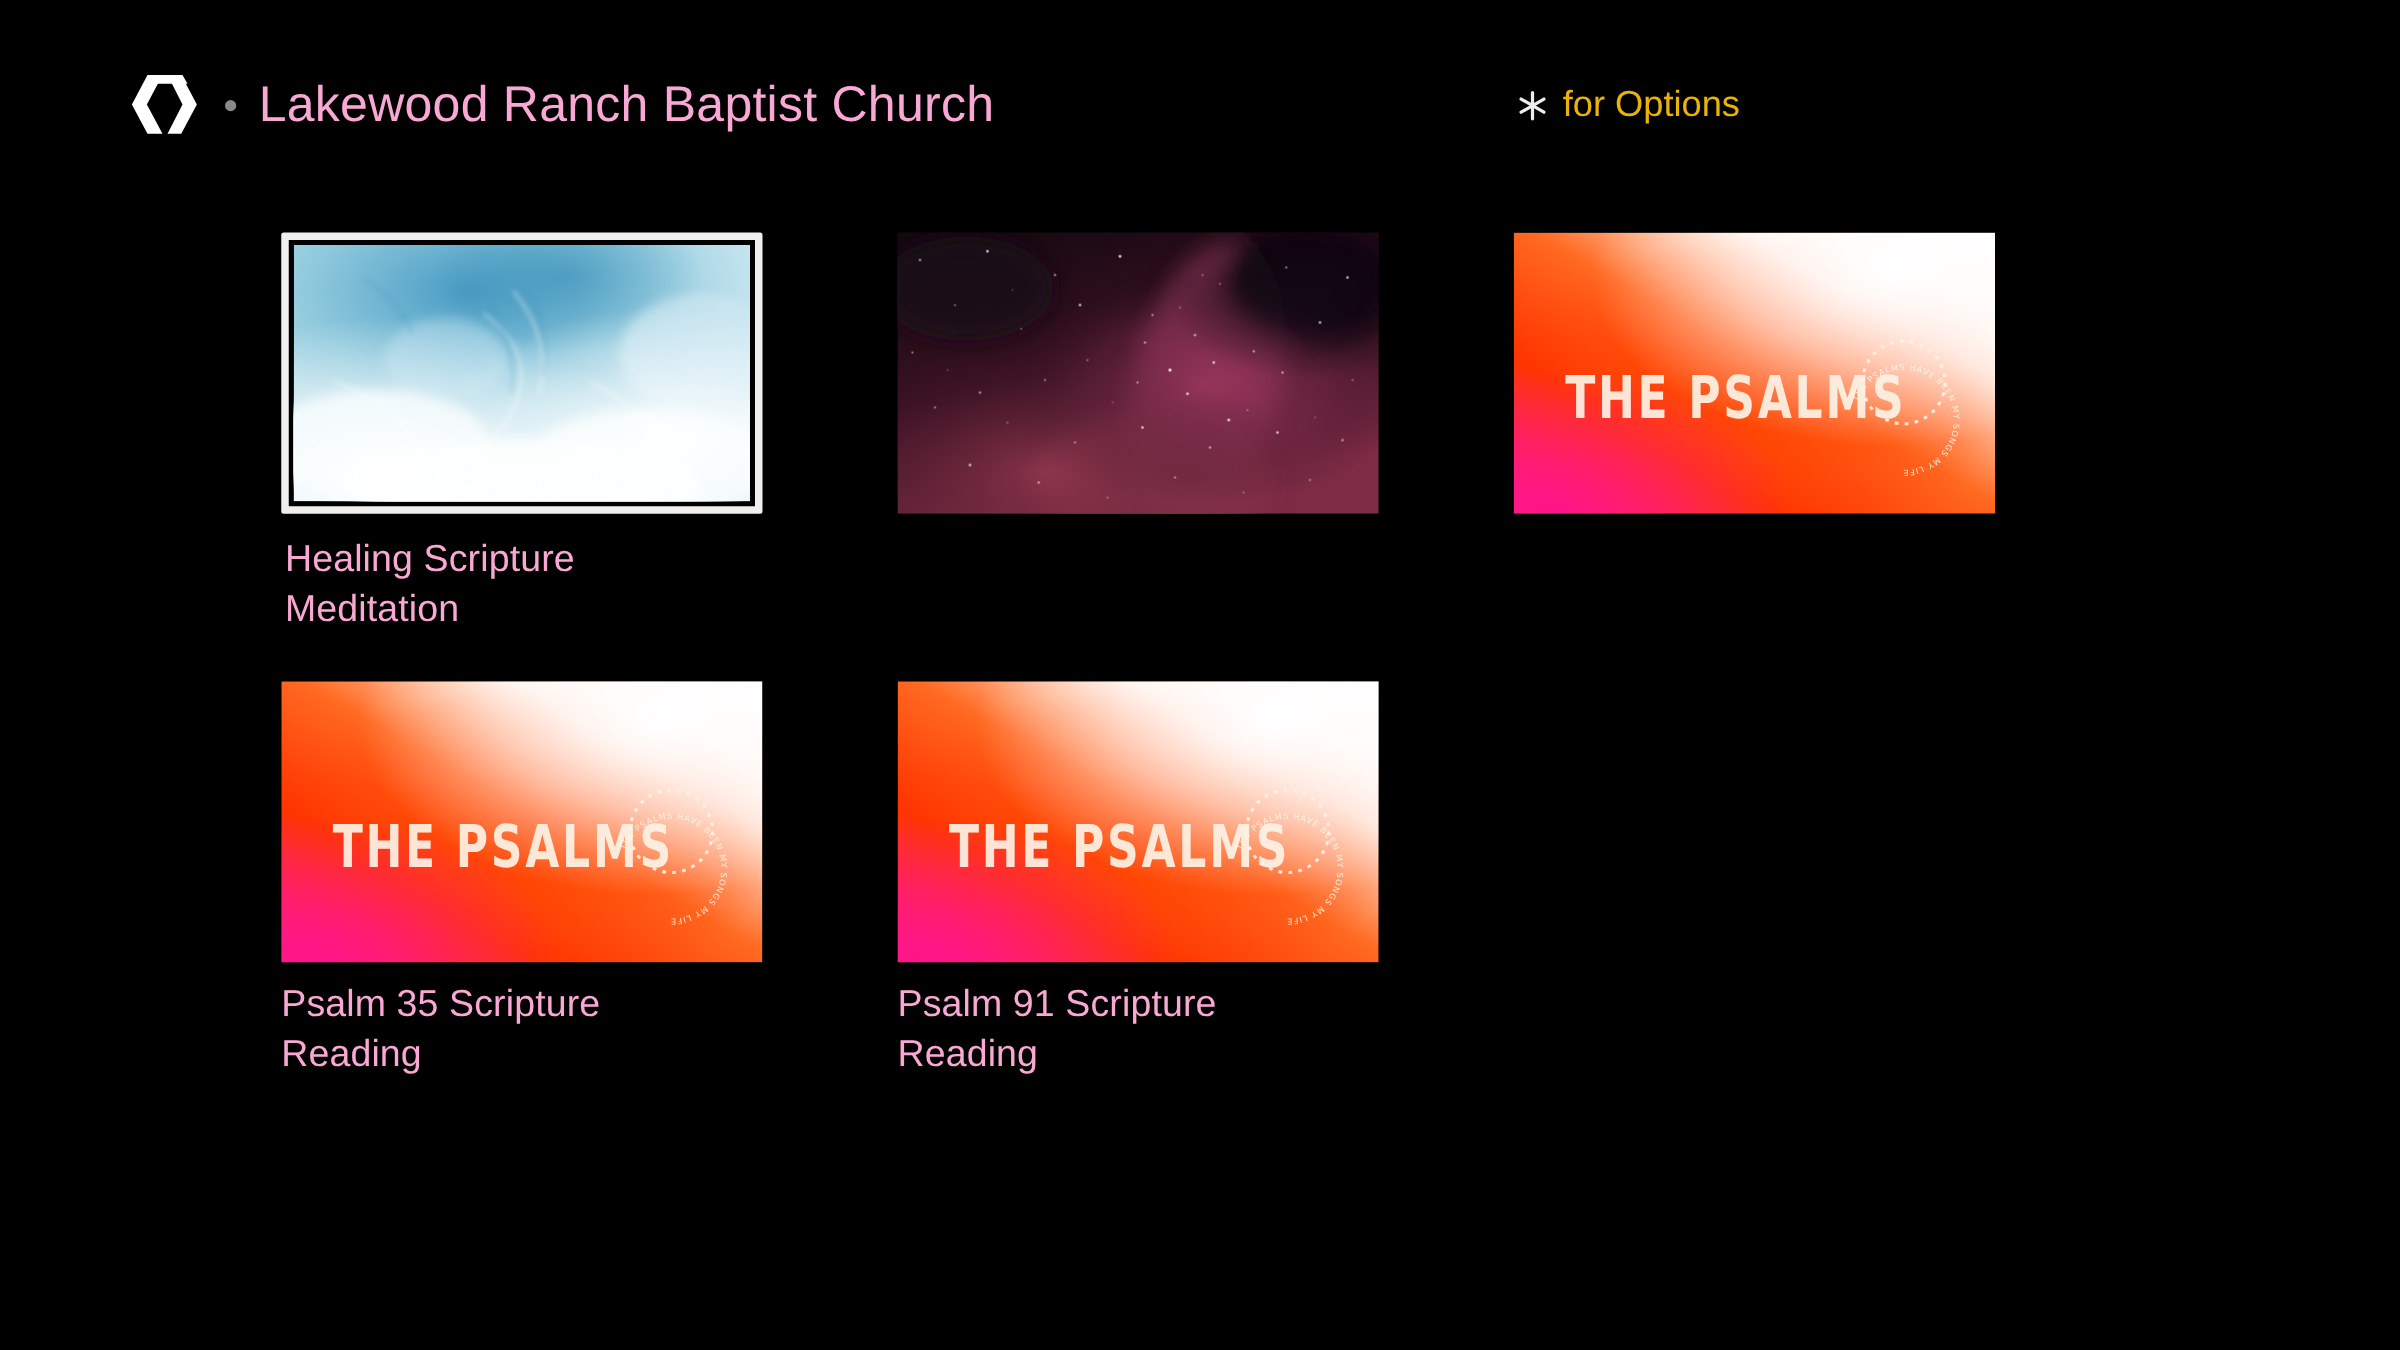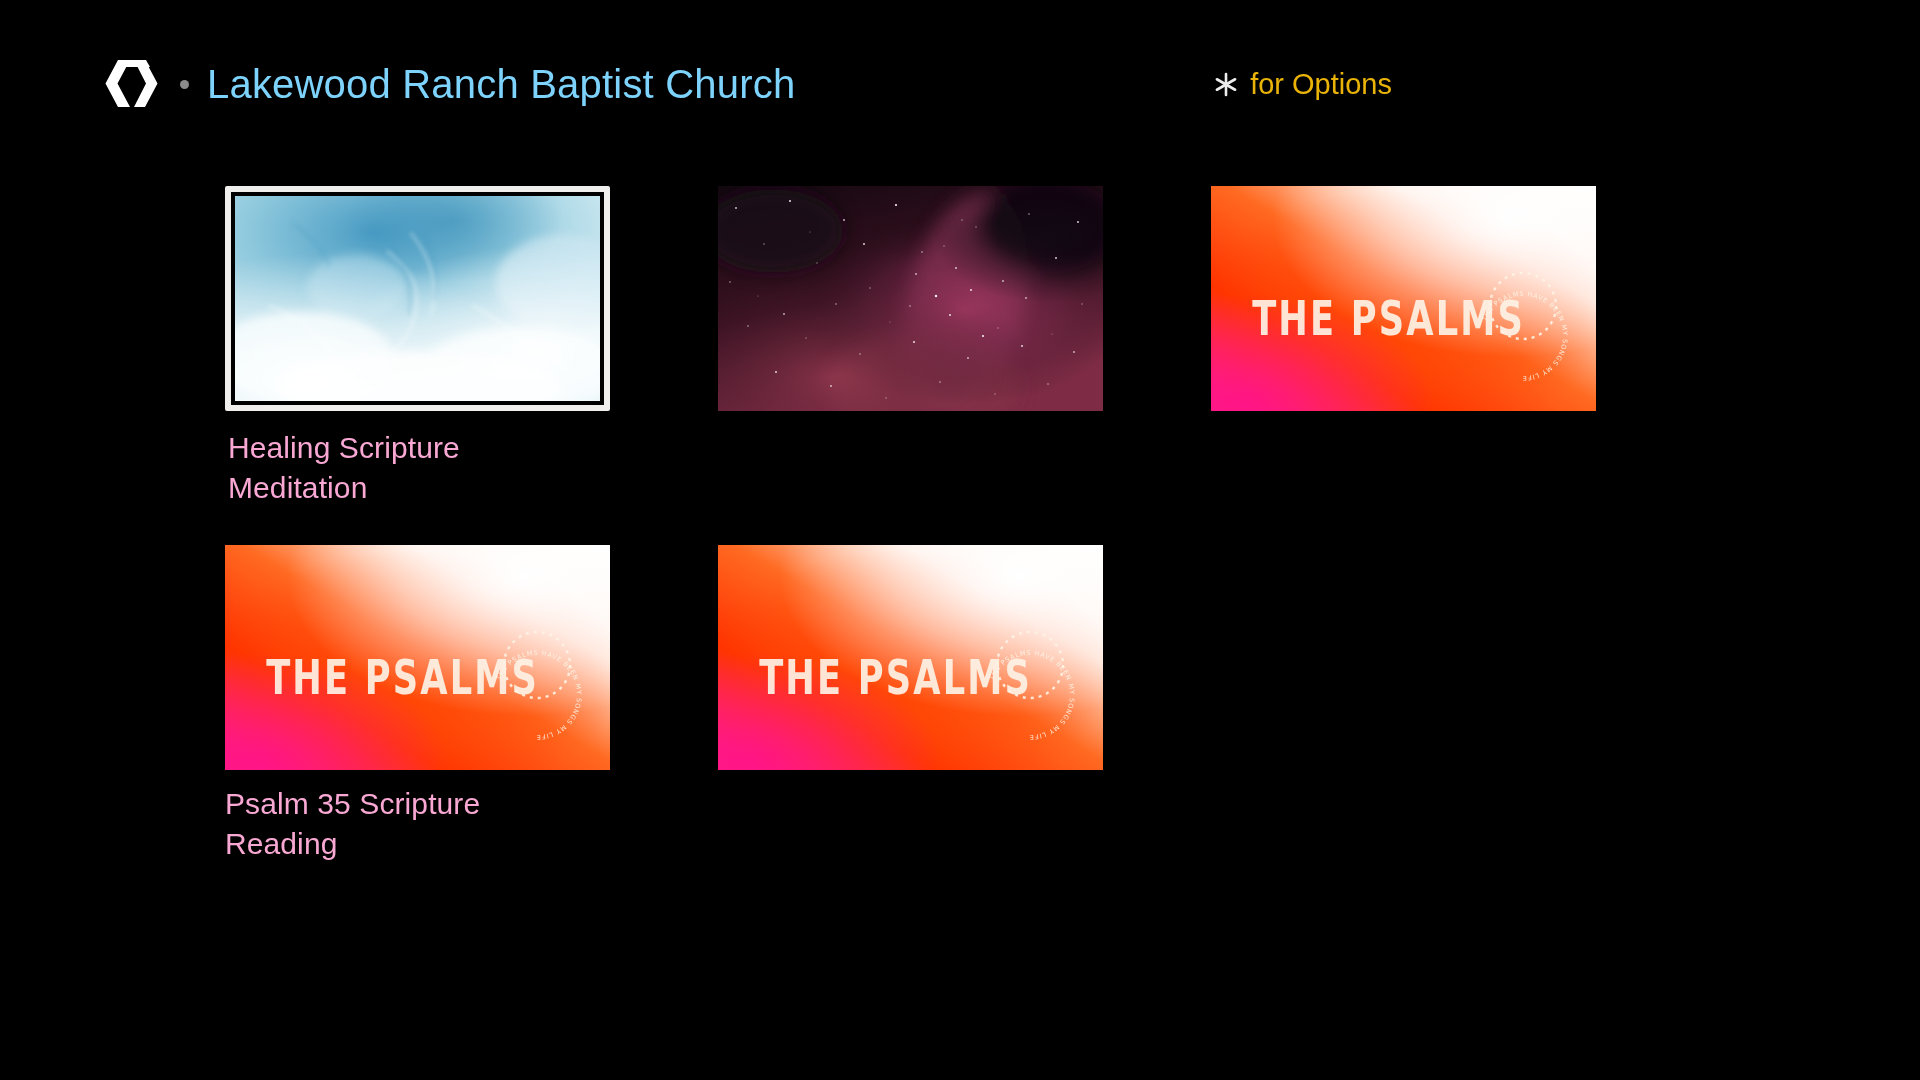--- a/index.html
+++ b/index.html
@@ -50,21 +50,21 @@
     width: 9px;
     height: 9px;
     border-radius: 50%;
     background: #8a8a8a;
     margin-left: 18px;
     margin-right: 18px;
     flex: 0 0 auto;
   }
 
   .brand-title {
-    color: #7dd3fc;
+    color: #f9a8d4;
     font-size: 40px;
     font-weight: 300;
     letter-spacing: 0.2px;
     white-space: nowrap;
     line-height: 1;
   }
 
   .options {
     position: absolute;
     right: 528px;
@@ -478,16 +478,17 @@
             </g>
             <g fill="none" stroke="#fdf3e6" stroke-width="2.4" stroke-dasharray="3 5" opacity="0.9">
               <circle cx="312" cy="120" r="33"></circle>
             </g>
             <g fill="#fdf3e6" opacity="0.9" font-family="'DejaVu Sans',sans-serif" font-size="6.5" letter-spacing="0.8">
               <text><textPath href="#ring91" startOffset="6%">THE PSALMS HAVE BEEN MY SONGS MY LIFE</textPath></text>
             </g>
           </svg>
         </div>
       </div>
+      <div class="card-title">Psalm 91 Scripture Reading</div>
     </div>
 
   </div>
 </div>
 
 </body></html>

